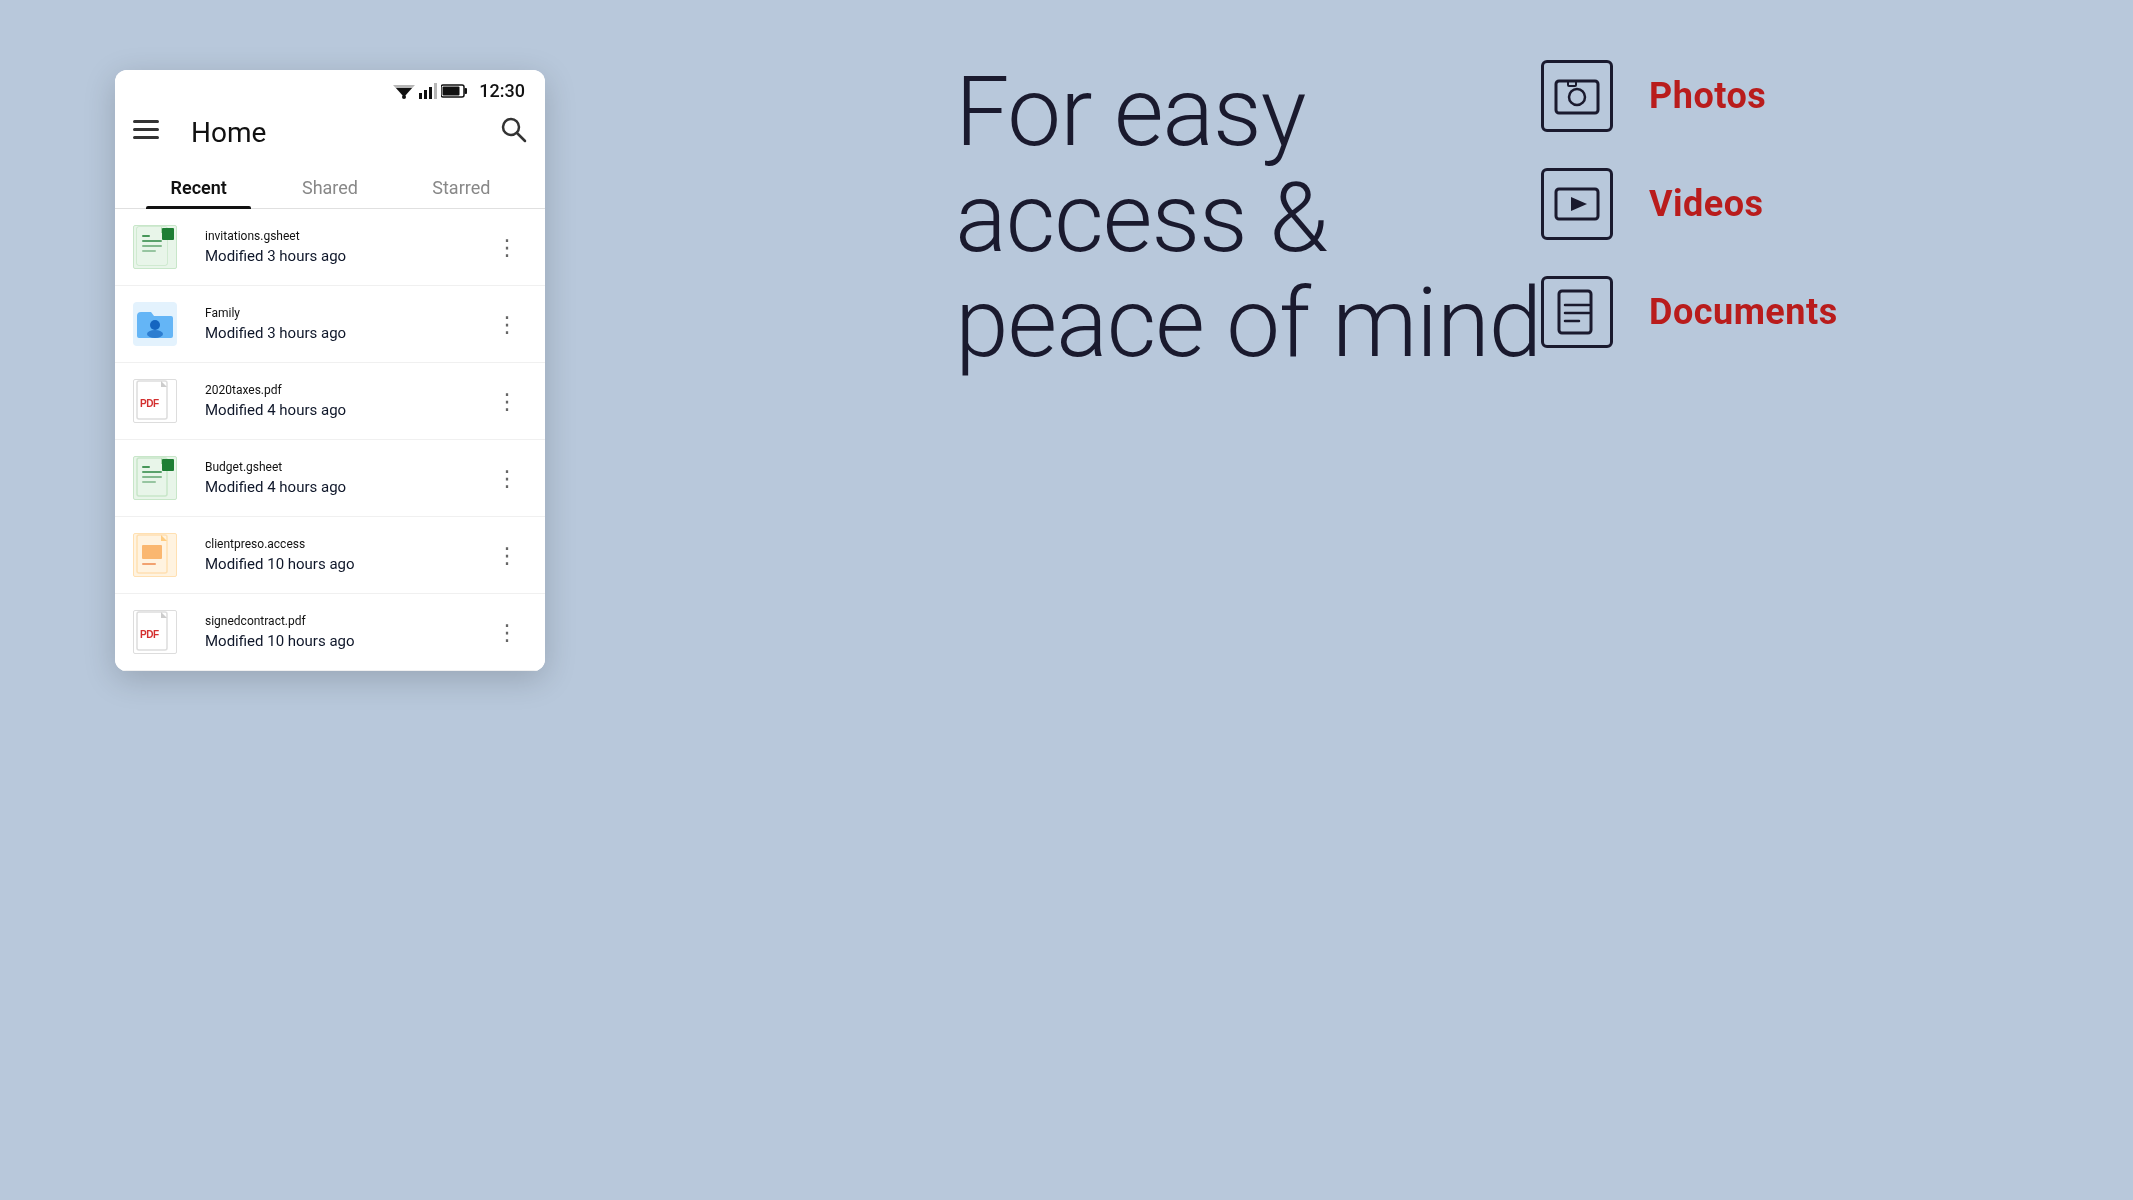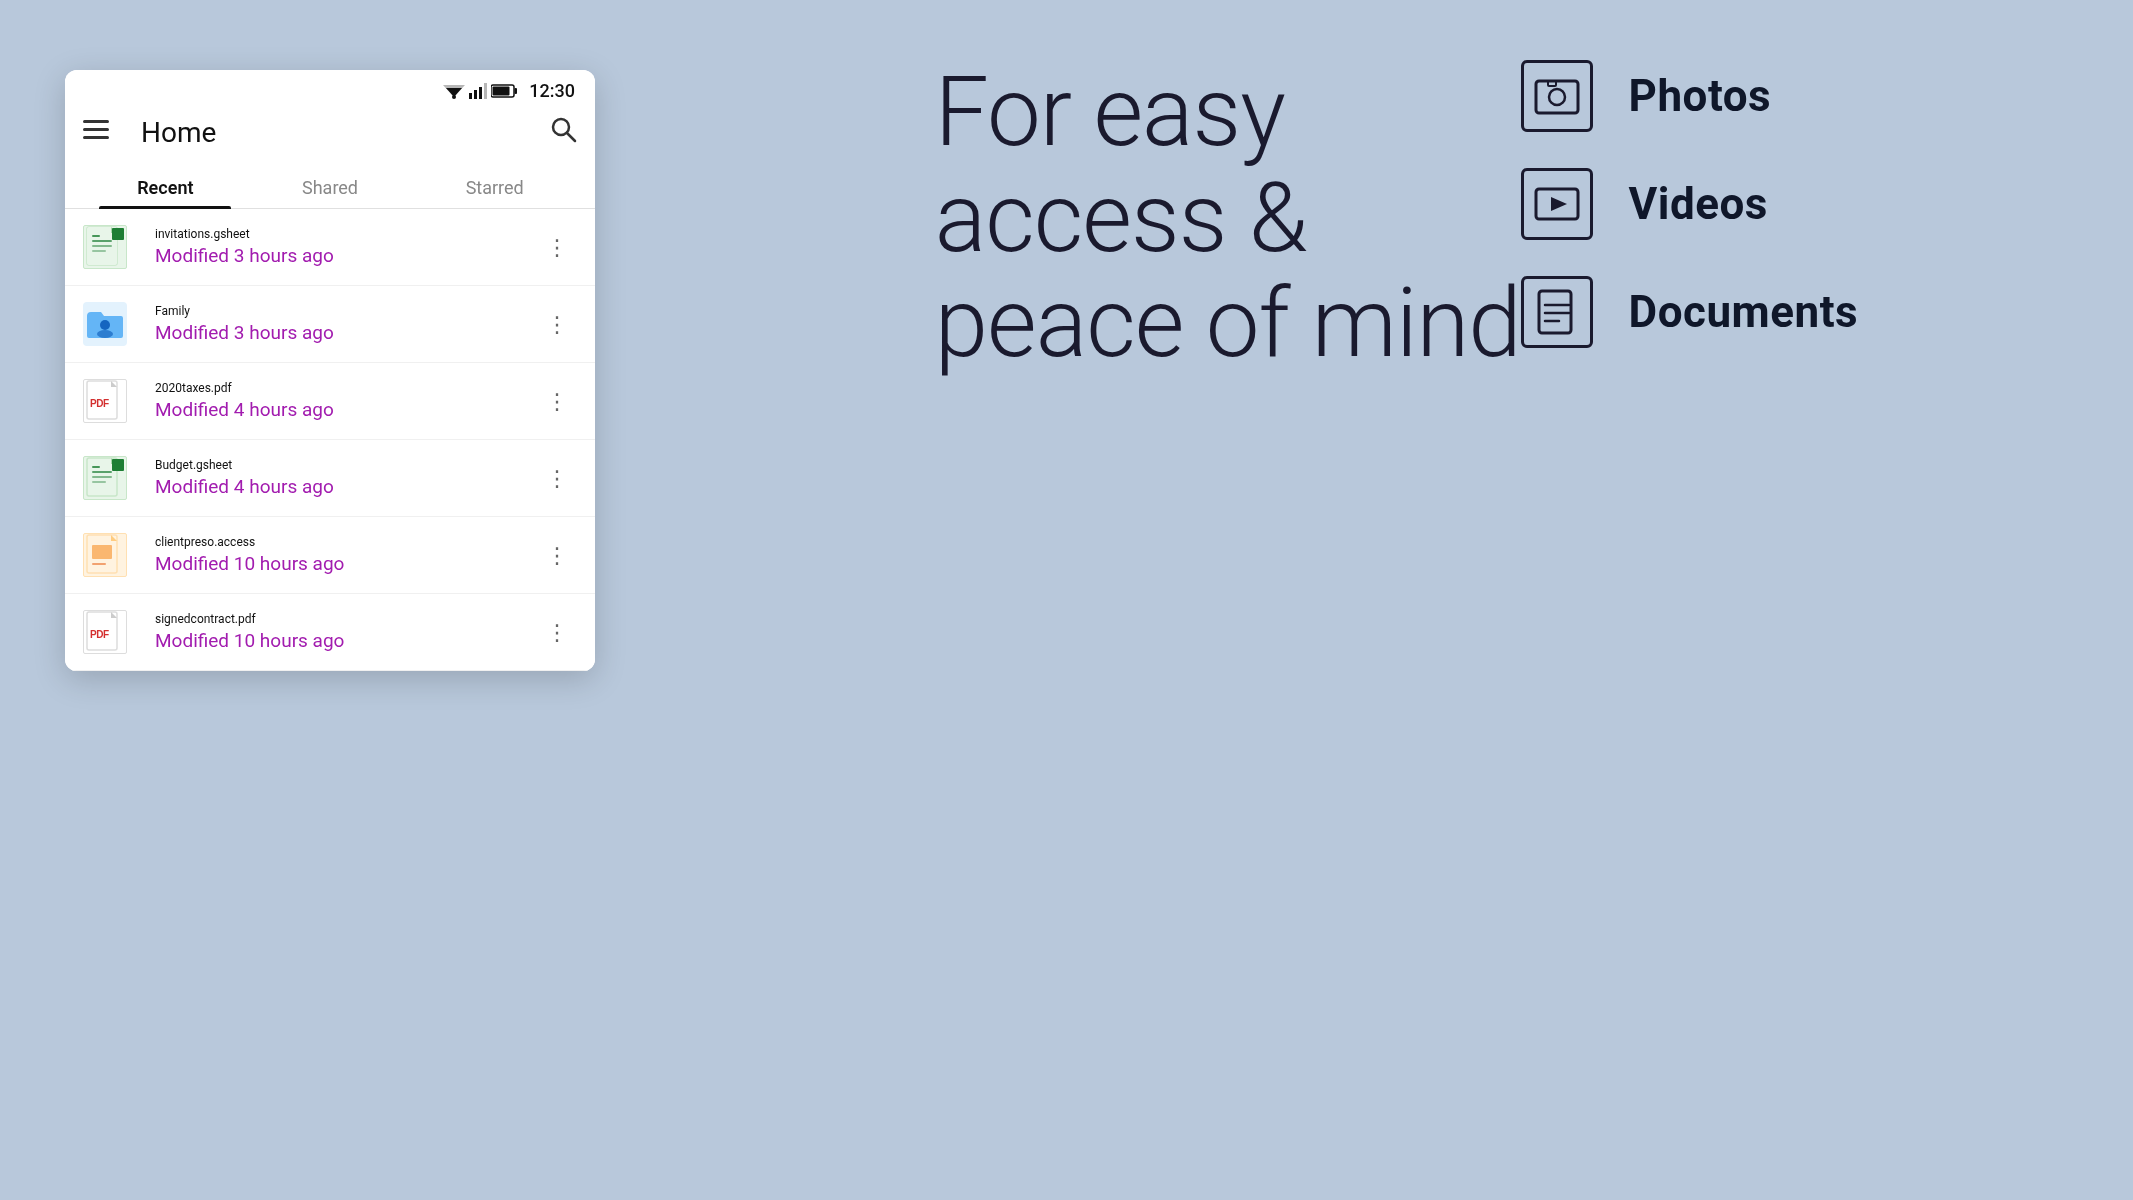--- a/index.html
+++ b/index.html
@@ -18,21 +18,21 @@
       width: 660px;
       height: 1200px;
       display: flex;
       align-items: flex-start;
       justify-content: center;
       padding-top: 70px;
       flex-shrink: 0;
     }
 
     .phone-card {
-      width: 530px;
+      width: 430px;
       background: #fff;
       border-radius: 12px;
       box-shadow: 0 8px 32px rgba(0,0,0,0.18);
       overflow: hidden;
     }
 
     
     .status-bar {
       background: #fff;
       display: flex;
@@ -189,22 +189,22 @@
     }
 
     .file-name {
       font-size: 12px;
       font-weight: 400;
       color: #111;
       line-height: 1.3;
     }
 
     .file-meta {
-      font-size: 19px;
-      color: #a21caf;
+      font-size: 15px;
+      color: #0f172a;
       margin-top: 2px;
     }
 
     .more-btn {
       color: #666;
       font-size: 22px;
       cursor: pointer;
       padding: 4px 8px;
       letter-spacing: 1px;
     }
@@ -247,23 +247,23 @@
       border-radius: 6px;
       display: flex;
       align-items: center;
       justify-content: center;
       flex-shrink: 0;
       font-size: 36px;
       color: #1a1a2e;
     }
 
     .feature-label {
-      font-size: 44px;
+      font-size: 36px;
       font-weight: 700;
-      color: #0f172a;
+      color: #b91c1c;
       letter-spacing: 0.5px;
     }
   </style>
 </head>
 <body>
 
 <div class="left-panel">
   <div class="phone-card">
 
     <div class="status-bar">

